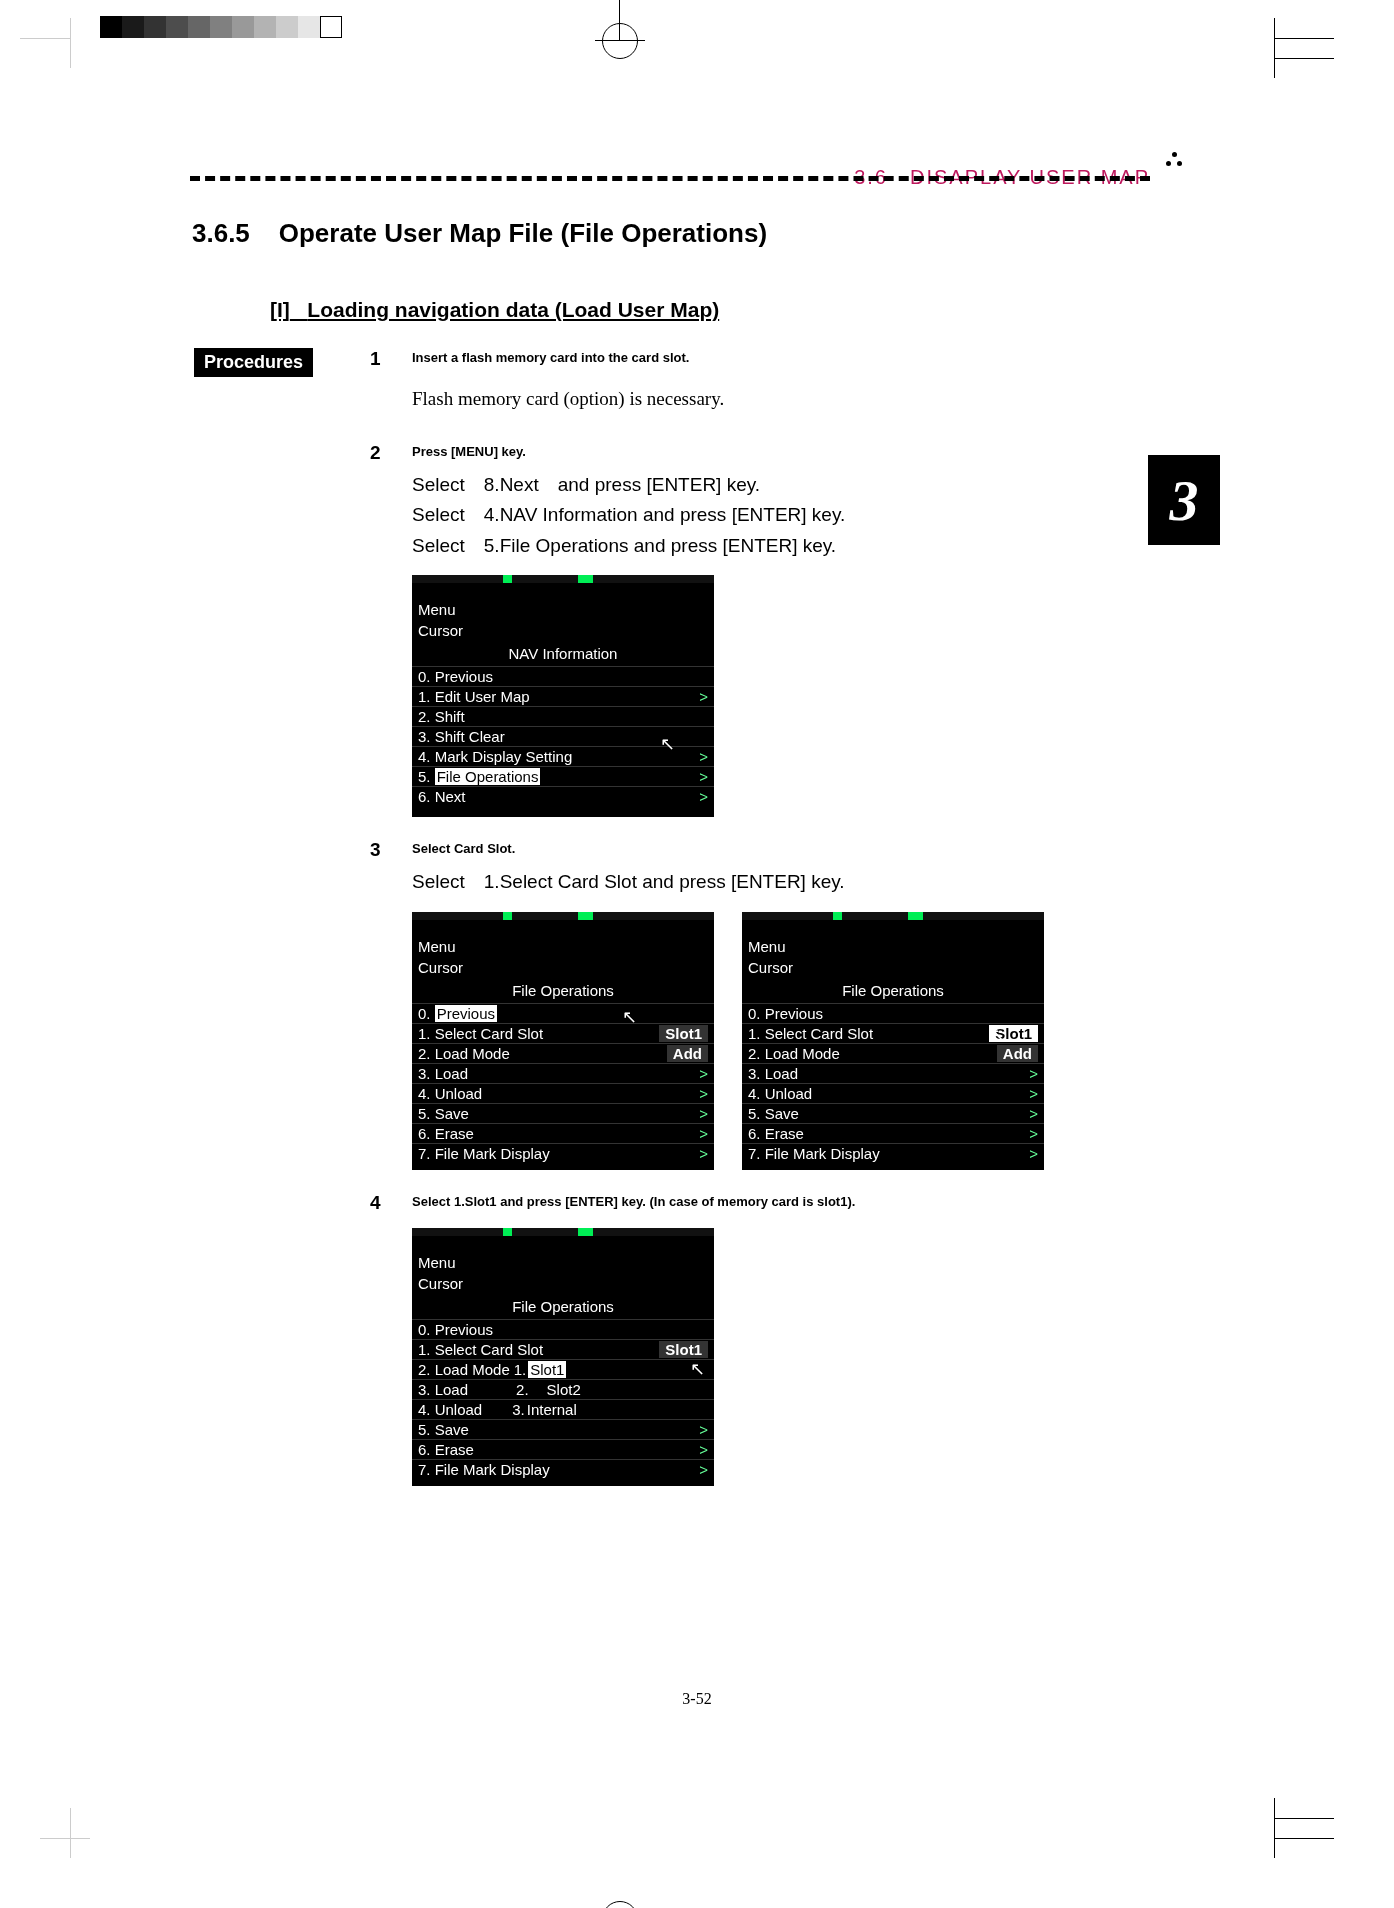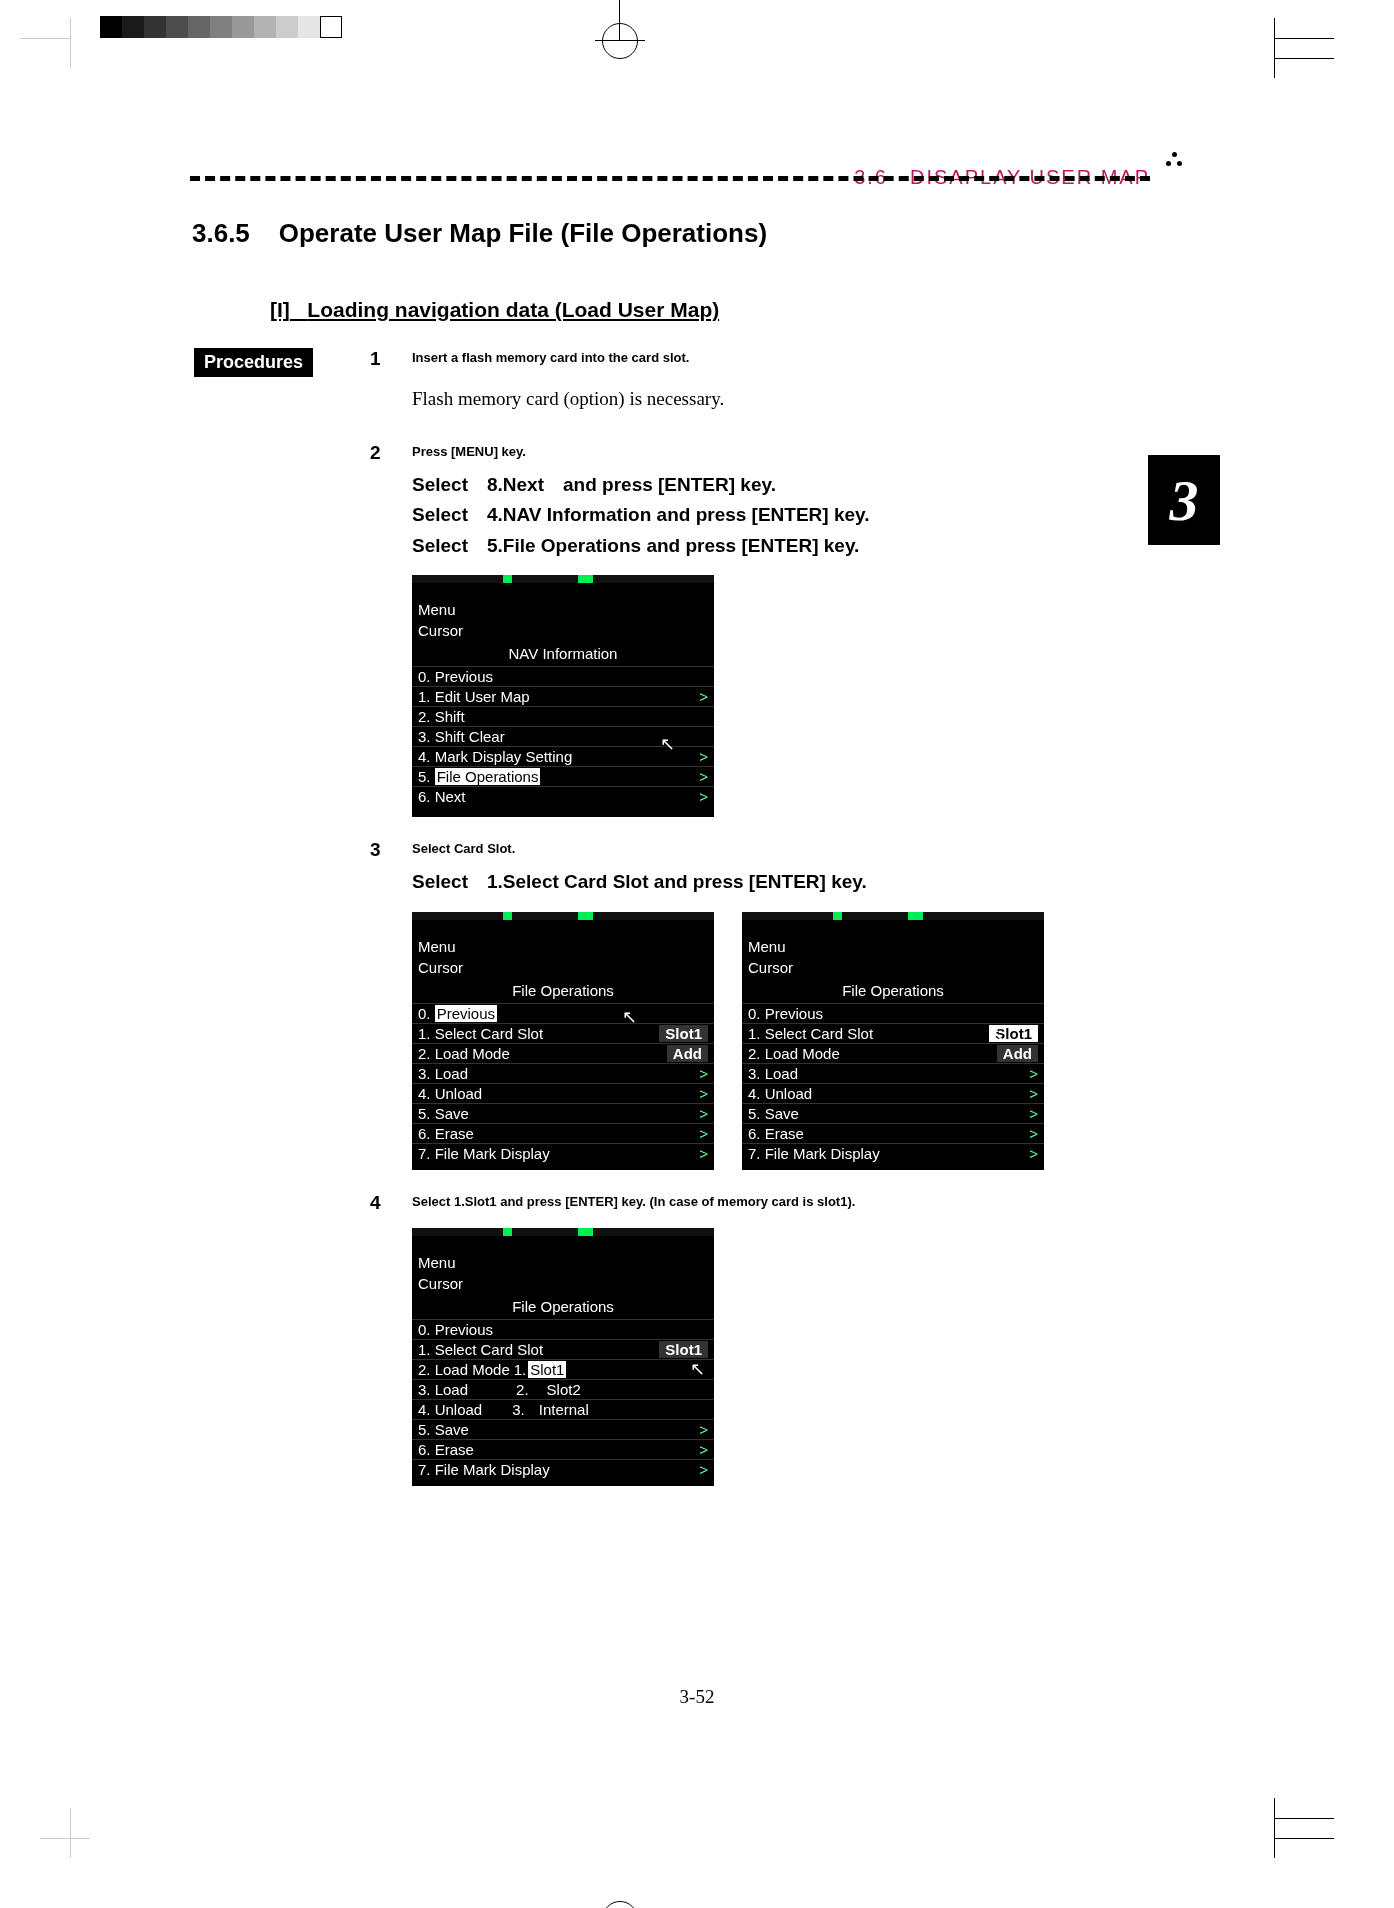--- a/index.html
+++ b/index.html
@@ -55,40 +55,40 @@
   .proc-badge { position:absolute; top:348px; left:194px; background:#000; color:#fff; padding:4px 10px; font-size:18px; font-weight:bold; }
   
   .chapter-tab { position:absolute; top:455px; right: 174px; width:72px; height:90px; background:#000; color:#fff; font-size:58px; font-weight:bold; display:flex; align-items:center; justify-content:center; font-style: italic; font-family: "Times New Roman", serif; }
   
   .content { position:absolute; top:348px; left:370px; width:740px; color:#000; }
   .step { margin-bottom: 20px; }
   .step-row { display:flex; align-items:flex-start; margin-bottom: 6px; }
   .sn { width:42px; font-weight:bold; font-size:19px; flex-shrink:0; }
   .st { font-weight:bold; font-size:13px; line-height:1.5; }
   .note { font-family: "Times New Roman", serif; font-size:19px; margin: 18px 0 32px 42px; }
-  .sub-lines { margin-left:42px; font-weight:bold; font-size:19px; line-height:1.6; }
+  .sub-lines { margin-left:42px; font-weight:normal; font-size:19px; line-height:1.6; }
   
   .shot { background:#000; color:#fff; font-family:Arial; font-size:15px; position:relative; margin: 14px 0 22px 42px; }
   .shot.s1 { width:302px; height:242px; }
   .shot.s2 { width:302px; height:258px; }
   .shot.s3 { width:302px; height:258px; }
   .shot.s4 { width:302px; height:258px; }
   .shot-row { display:flex; gap:28px; margin:14px 0 22px 42px; }
   .shot .stripe { position:absolute; top:0; left:0; right:0; height:8px; background:linear-gradient(to right,#111 0%,#111 30%,#0e5 30%,#0e5 33%,#111 33%, #111 55%, #0e5 55%, #0e5 60%, #111 60%); }
   .shot .body { padding-top:24px; }
   .shot .lbl { padding: 2px 6px; }
   .shot .title-bar { text-align:center; margin:4px 0; }
   .shot .row { display:flex; align-items:center; padding:0 6px; height:19px; border-top:1px solid #333; }
   .shot .row .gt { margin-left:auto; color:#6f9; }
   .shot .hl { background:#fff; color:#000; padding:0 2px; }
   .shot .badge { background:#fff; color:#000; padding:0 6px; margin-left:auto; font-weight:bold; }
   .shot .badge.dark { background:#333; color:#fff; }
   .shot .cursor { position:absolute; color:#fff; font-size:18px; pointer-events:none; }
   
-  .page-num { position:absolute; bottom:200px; left:0; width:1394px; text-align:center; font-family:"Times New Roman",serif; font-size:19px; }
+  .page-num { position:absolute; bottom:200px; left:0; width:1394px; text-align:center; font-family:"Times New Roman",serif; font-size:16px; }
   .switch-note { font-family:"Times New Roman",serif; font-size:19px; margin-left:42px; margin-top:14px; }
 </style>
 </head>
 <body>
 
 <div class="page">
 
   <div class="swatches">
     <div class="swatch" style="background:#000"></div>
     <div class="swatch" style="background:#1a1a1a"></div>
@@ -327,21 +327,21 @@
               <span class="hl" style="margin-left:2px">Slot1</span>
             </div>
           <div class="row">
               <span>3. Load</span>
               <span style="margin-left:48px">2.</span>
               <span style="margin-left:18px">Slot2</span>
             </div>
           <div class="row">
               <span>4. Unload</span>
               <span style="margin-left:30px">3.</span>
-              <span style="margin-left:14px">Internal</span>
+              <span style="margin-left:2px">Internal</span>
             </div>
           <div class="row">
               <span>5. Save</span>
               <span class="gt">&gt;</span>
             </div>
           <div class="row">
               <span>6. Erase</span>
               <span class="gt">&gt;</span>
             </div>
           <div class="row">

